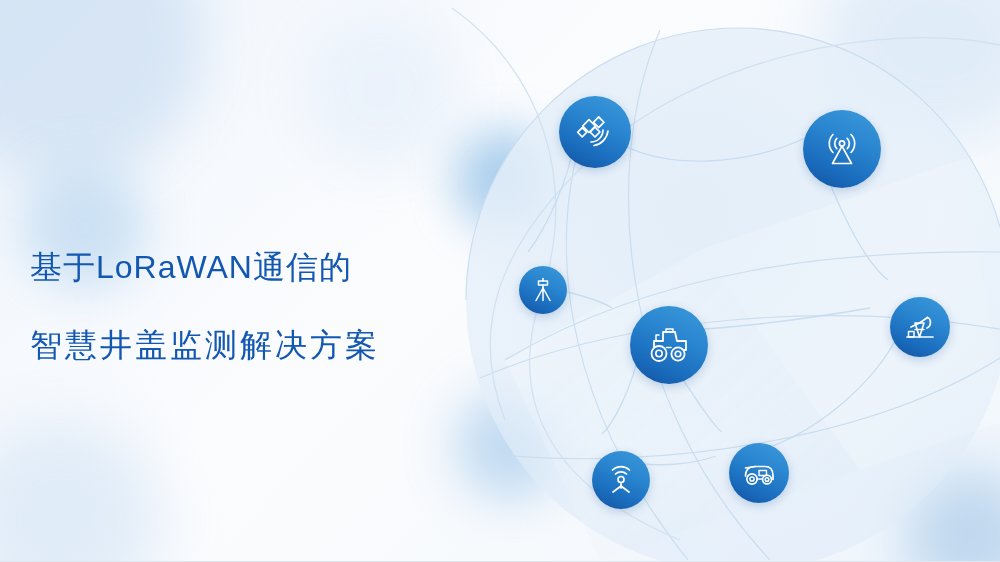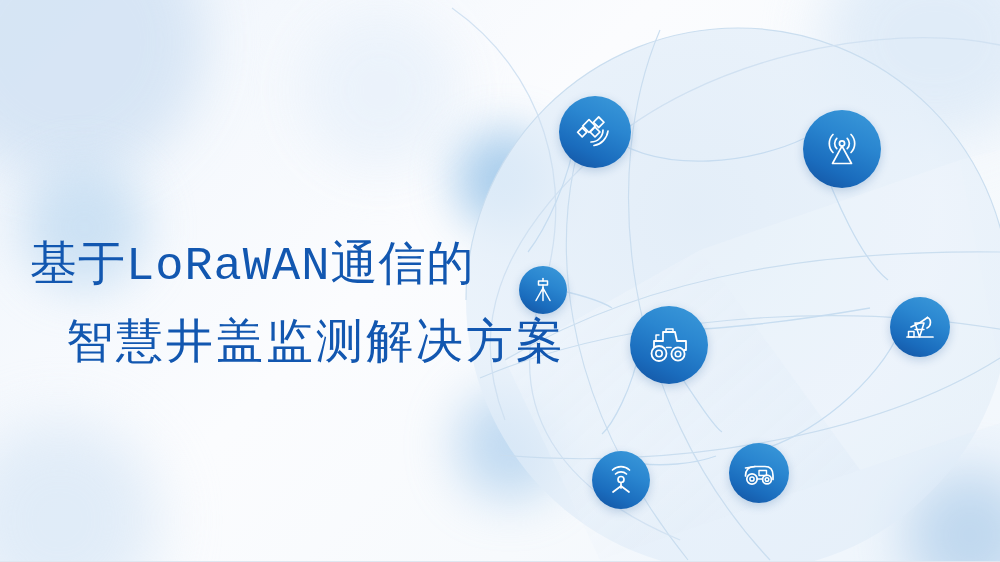--- a/index.html
+++ b/index.html
@@ -28,29 +28,29 @@
 
   
   #scene{position:absolute;left:0;top:0;width:1000px;height:562px;}
 
   
   #title-block{
     position:absolute;left:30px;top:228px;width:520px;
     z-index:6;
   }
   .title-line{
-    font-family:Liberation Mono, monospace;
+    font-family:Liberation Sans, sans-serif;
     color:#1257b0;
-    font-size:47px;
+    font-size:32px;
     line-height:78px;
     letter-spacing:1px;
     white-space:nowrap;
     font-weight:400;
   }
-  .title-line.second{ letter-spacing:3px;margin-left:36px; }
+  .title-line.second{ letter-spacing:3px; }
 
   
   .node{
     position:absolute;border-radius:50%;
     background:linear-gradient(205deg,#3c9ada 0%,#2a86d0 38%,#1a6cbd 72%,#13519f 100%);
     box-shadow:0 3px 10px rgba(24,82,150,.22);
     display:flex;align-items:center;justify-content:center;
     z-index:5;
   }
   .node svg{display:block;}

